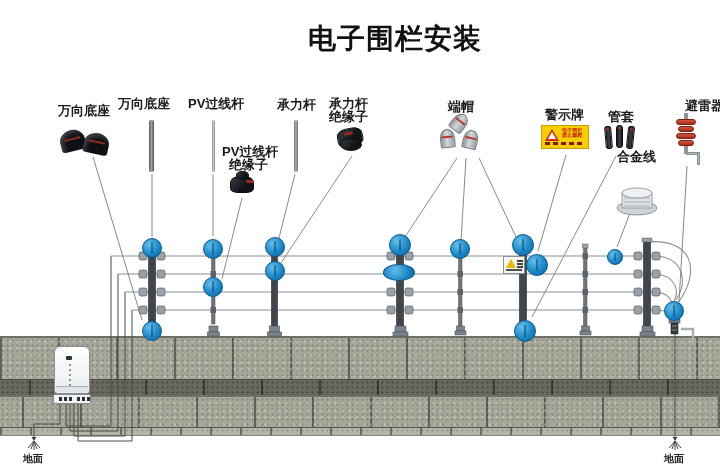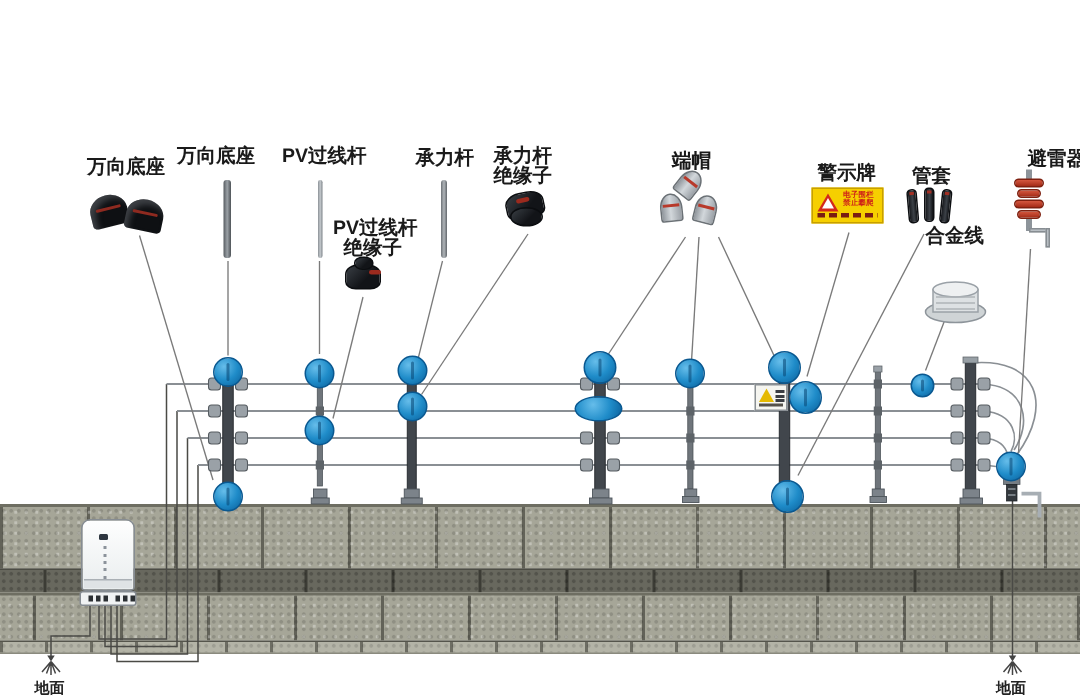--- a/index.html
+++ b/index.html
@@ -90,20 +90,21 @@
   #terms b{position:absolute;top:2px;width:3px;height:4px;background:#2b2f33;display:block;}
   
   .fin{position:absolute;border-radius:3px;background:linear-gradient(#d4573f,#a52c18);border:1px solid #7e2010;box-sizing:border-box;}
   svg{position:absolute;left:0;top:0;}
 </style>
 </head>
 <body>
 
 <div id="stage">
 
+  <div id="title">电子围栏安装</div>
 
   <div id="wall">
     <div id="course1" class="course bricks"></div>
     <div id="band" class="course"></div>
     <div id="course2" class="course bricks"></div>
     <div id="course3" class="course"></div>
   </div>
 
   <svg width="720" height="466" viewBox="0 0 720 466">
     <defs>

